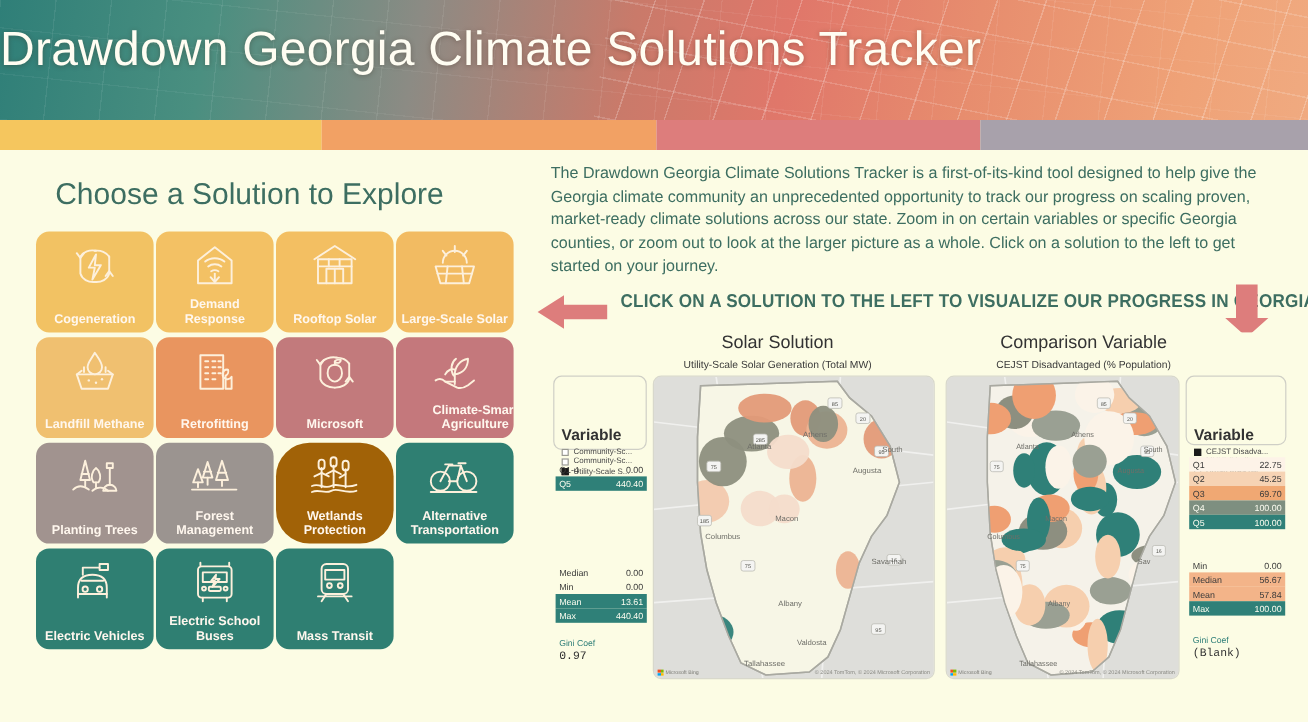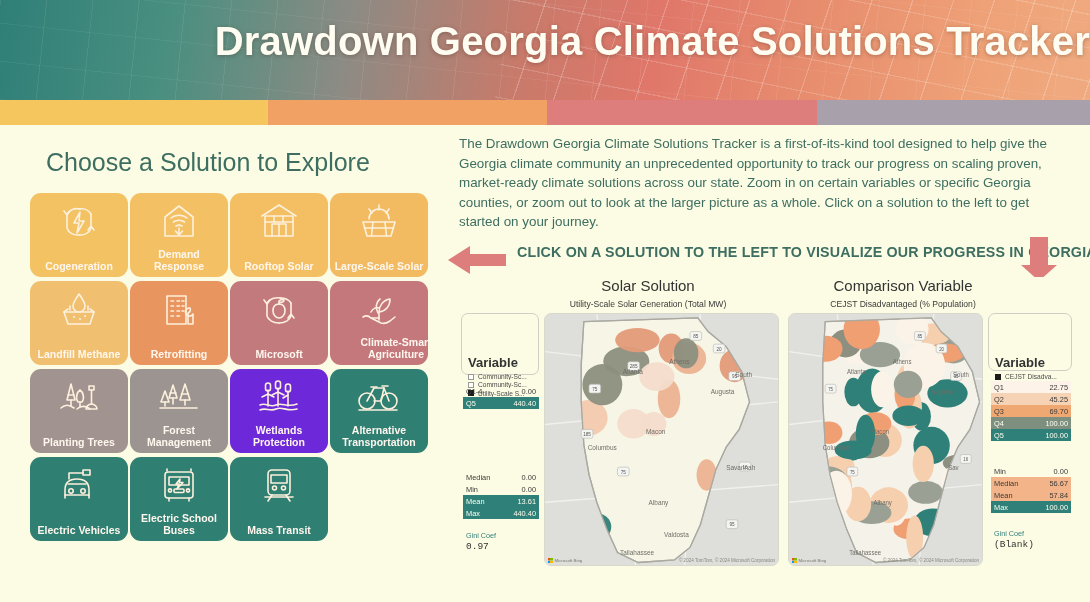--- a/index.html
+++ b/index.html
@@ -28,25 +28,24 @@
   }
   .header .panel-lines2 {
     position: absolute; left: 46%; top: -20%; width: 62%; height: 150%;
     background:
       repeating-linear-gradient(101deg, rgba(255,255,255,0.22) 0 1.2px, transparent 1.2px 40px),
       repeating-linear-gradient(11deg, rgba(255,255,255,0.16) 0 1.2px, transparent 1.2px 32px);
     transform: skewX(-8deg);
   }
   .header-title {
     position: absolute; left: 0; right: 0; top: 19px;
-    text-align: right;
-    font-size: 40px; font-weight: bold; color: #fffdf2;
+    text-align: left;
+    font-size: 40px; font-weight: normal; color: #fffdf2;
     letter-spacing: .2px;
     text-shadow: 0 1px 4px rgba(60,40,30,.35);
-    margin-left: 44px;
   }
   
   .strip { display: flex; width: 1090px; height: 25px; }
   .strip > div { height: 100%; }
   
   .content { position: relative; width: 1090px; height: 477px; background: #fcfce4; }
 
   
   .left-col { position: absolute; left: 0; top: 0; width: 440px; height: 477px; }
   .choose-title {
@@ -305,21 +304,21 @@
               <path fill="none" stroke="#fdf0dc" stroke-width="1.6" stroke-linecap="round" stroke-linejoin="round" d="M24 22 L29 6 L34 22 Z"></path>
               <path fill="none" stroke="#fdf0dc" stroke-width="1.6" stroke-linecap="round" stroke-linejoin="round" d="M25.5 16 L32.5 16"></path>
               <path fill="none" stroke="#fdf0dc" stroke-width="1.6" stroke-linecap="round" stroke-linejoin="round" d="M29 22 L29 27"></path>
               <path fill="none" stroke="#fdf0dc" stroke-width="1.6" stroke-linecap="round" stroke-linejoin="round" d="M5 24 L9 13 L13 24 Z"></path>
               <path fill="none" stroke="#fdf0dc" stroke-width="1.6" stroke-linecap="round" stroke-linejoin="round" d="M9 24 L9 28"></path>
               <path fill="none" stroke="#fdf0dc" stroke-width="1.6" stroke-linecap="round" stroke-linejoin="round" d="M4 30 L41 30"></path>
             </svg>
           </span>
           <span class="lbl">Forest Management</span>
         </div>
-        <div class="sol" style="background: #6d28d9;">
+        <div class="sol" style="background: #a16207; border-radius: 28px;">
           <span class="ico">
             <svg width="46" height="38" viewBox="0 0 46 38">
               <path fill="none" stroke="#fdf0dc" stroke-width="1.6" stroke-linecap="round" stroke-linejoin="round" d="M12 28 L12 12"></path>
               <rect fill="none" stroke="#fdf0dc" stroke-width="1.6" stroke-linecap="round" stroke-linejoin="round" x="9.5" y="5" width="5" height="8" rx="2.5"></rect>
               <path fill="none" stroke="#fdf0dc" stroke-width="1.6" stroke-linecap="round" stroke-linejoin="round" d="M22 28 L22 10"></path>
               <rect fill="none" stroke="#fdf0dc" stroke-width="1.6" stroke-linecap="round" stroke-linejoin="round" x="19.5" y="3" width="5" height="8" rx="2.5"></rect>
               <path fill="none" stroke="#fdf0dc" stroke-width="1.6" stroke-linecap="round" stroke-linejoin="round" d="M32 28 L32 13"></path>
               <rect fill="none" stroke="#fdf0dc" stroke-width="1.6" stroke-linecap="round" stroke-linejoin="round" x="29.5" y="6" width="5" height="8" rx="2.5"></rect>
               <path fill="none" stroke="#fdf0dc" stroke-width="1.6" stroke-linecap="round" stroke-linejoin="round" d="M12 16 L6 19 M22 14 L16 17 M32 17 L27 20 M22 14 L28 17 M12 16 L18 19"></path>
               <path fill="none" stroke="#fdf0dc" stroke-width="1.6" stroke-linecap="round" stroke-linejoin="round" d="M4 27 C10 24 14 30 20 27 C26 24 31 30 41 26"></path>

